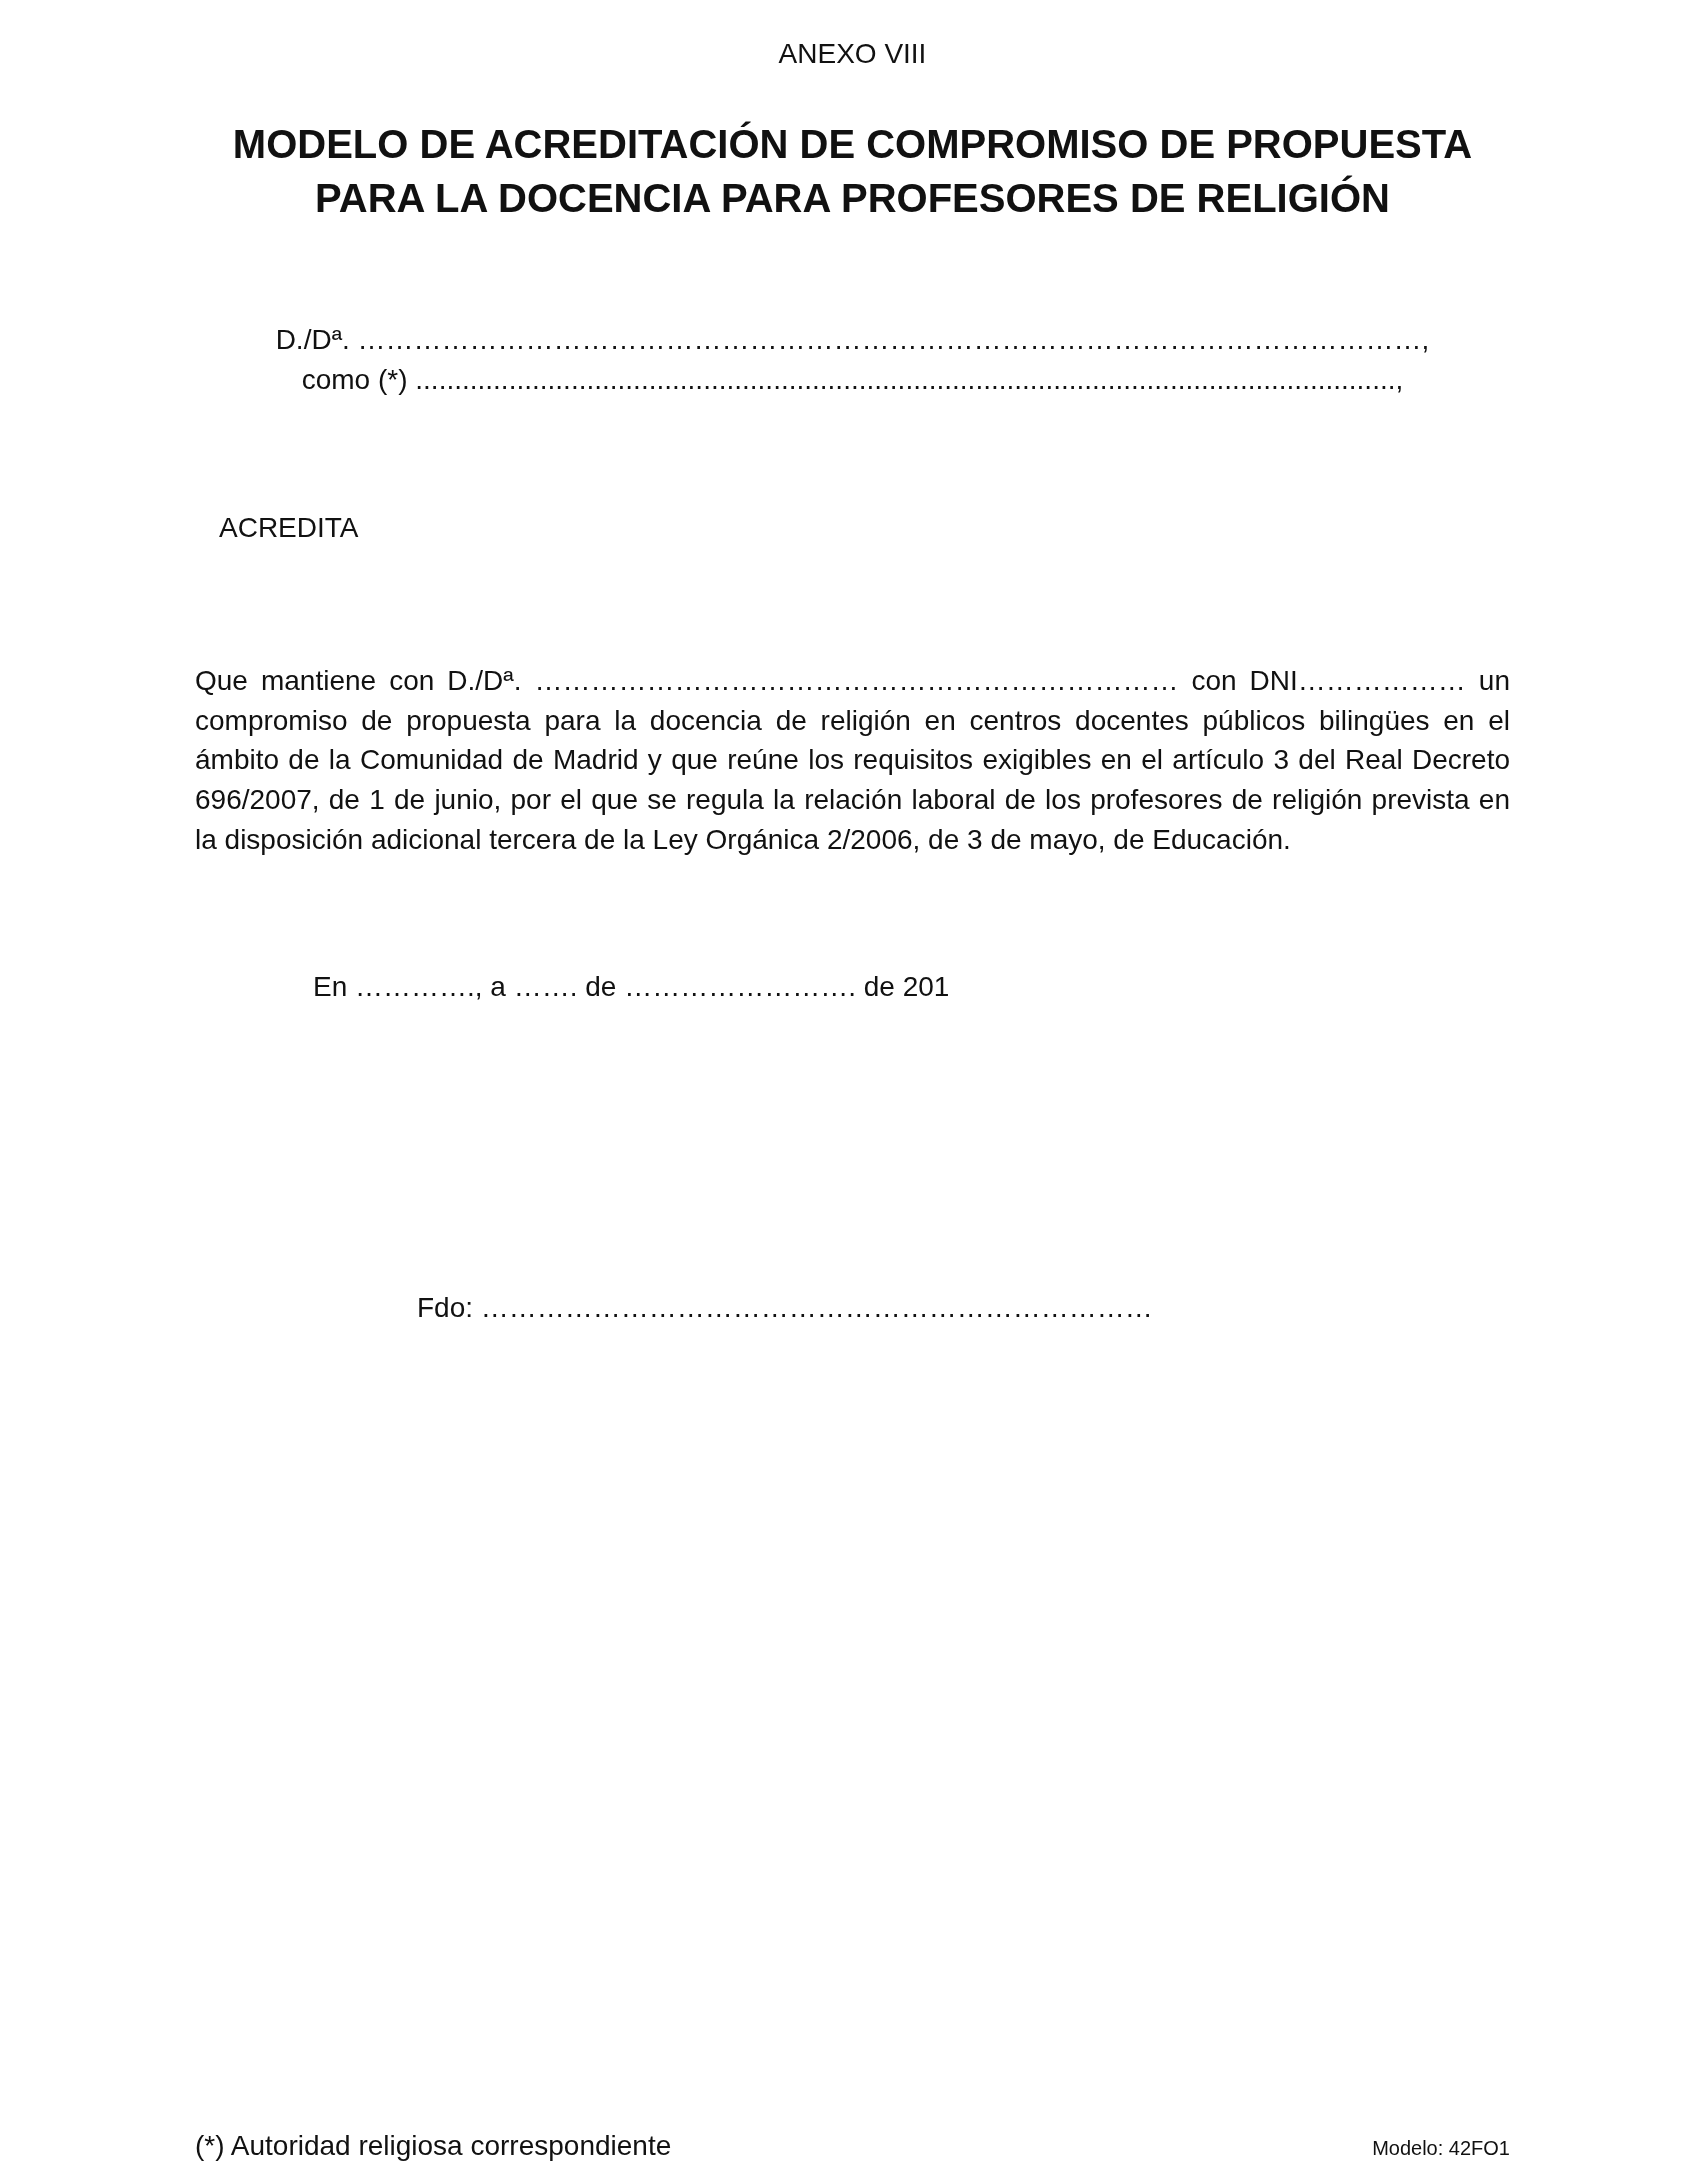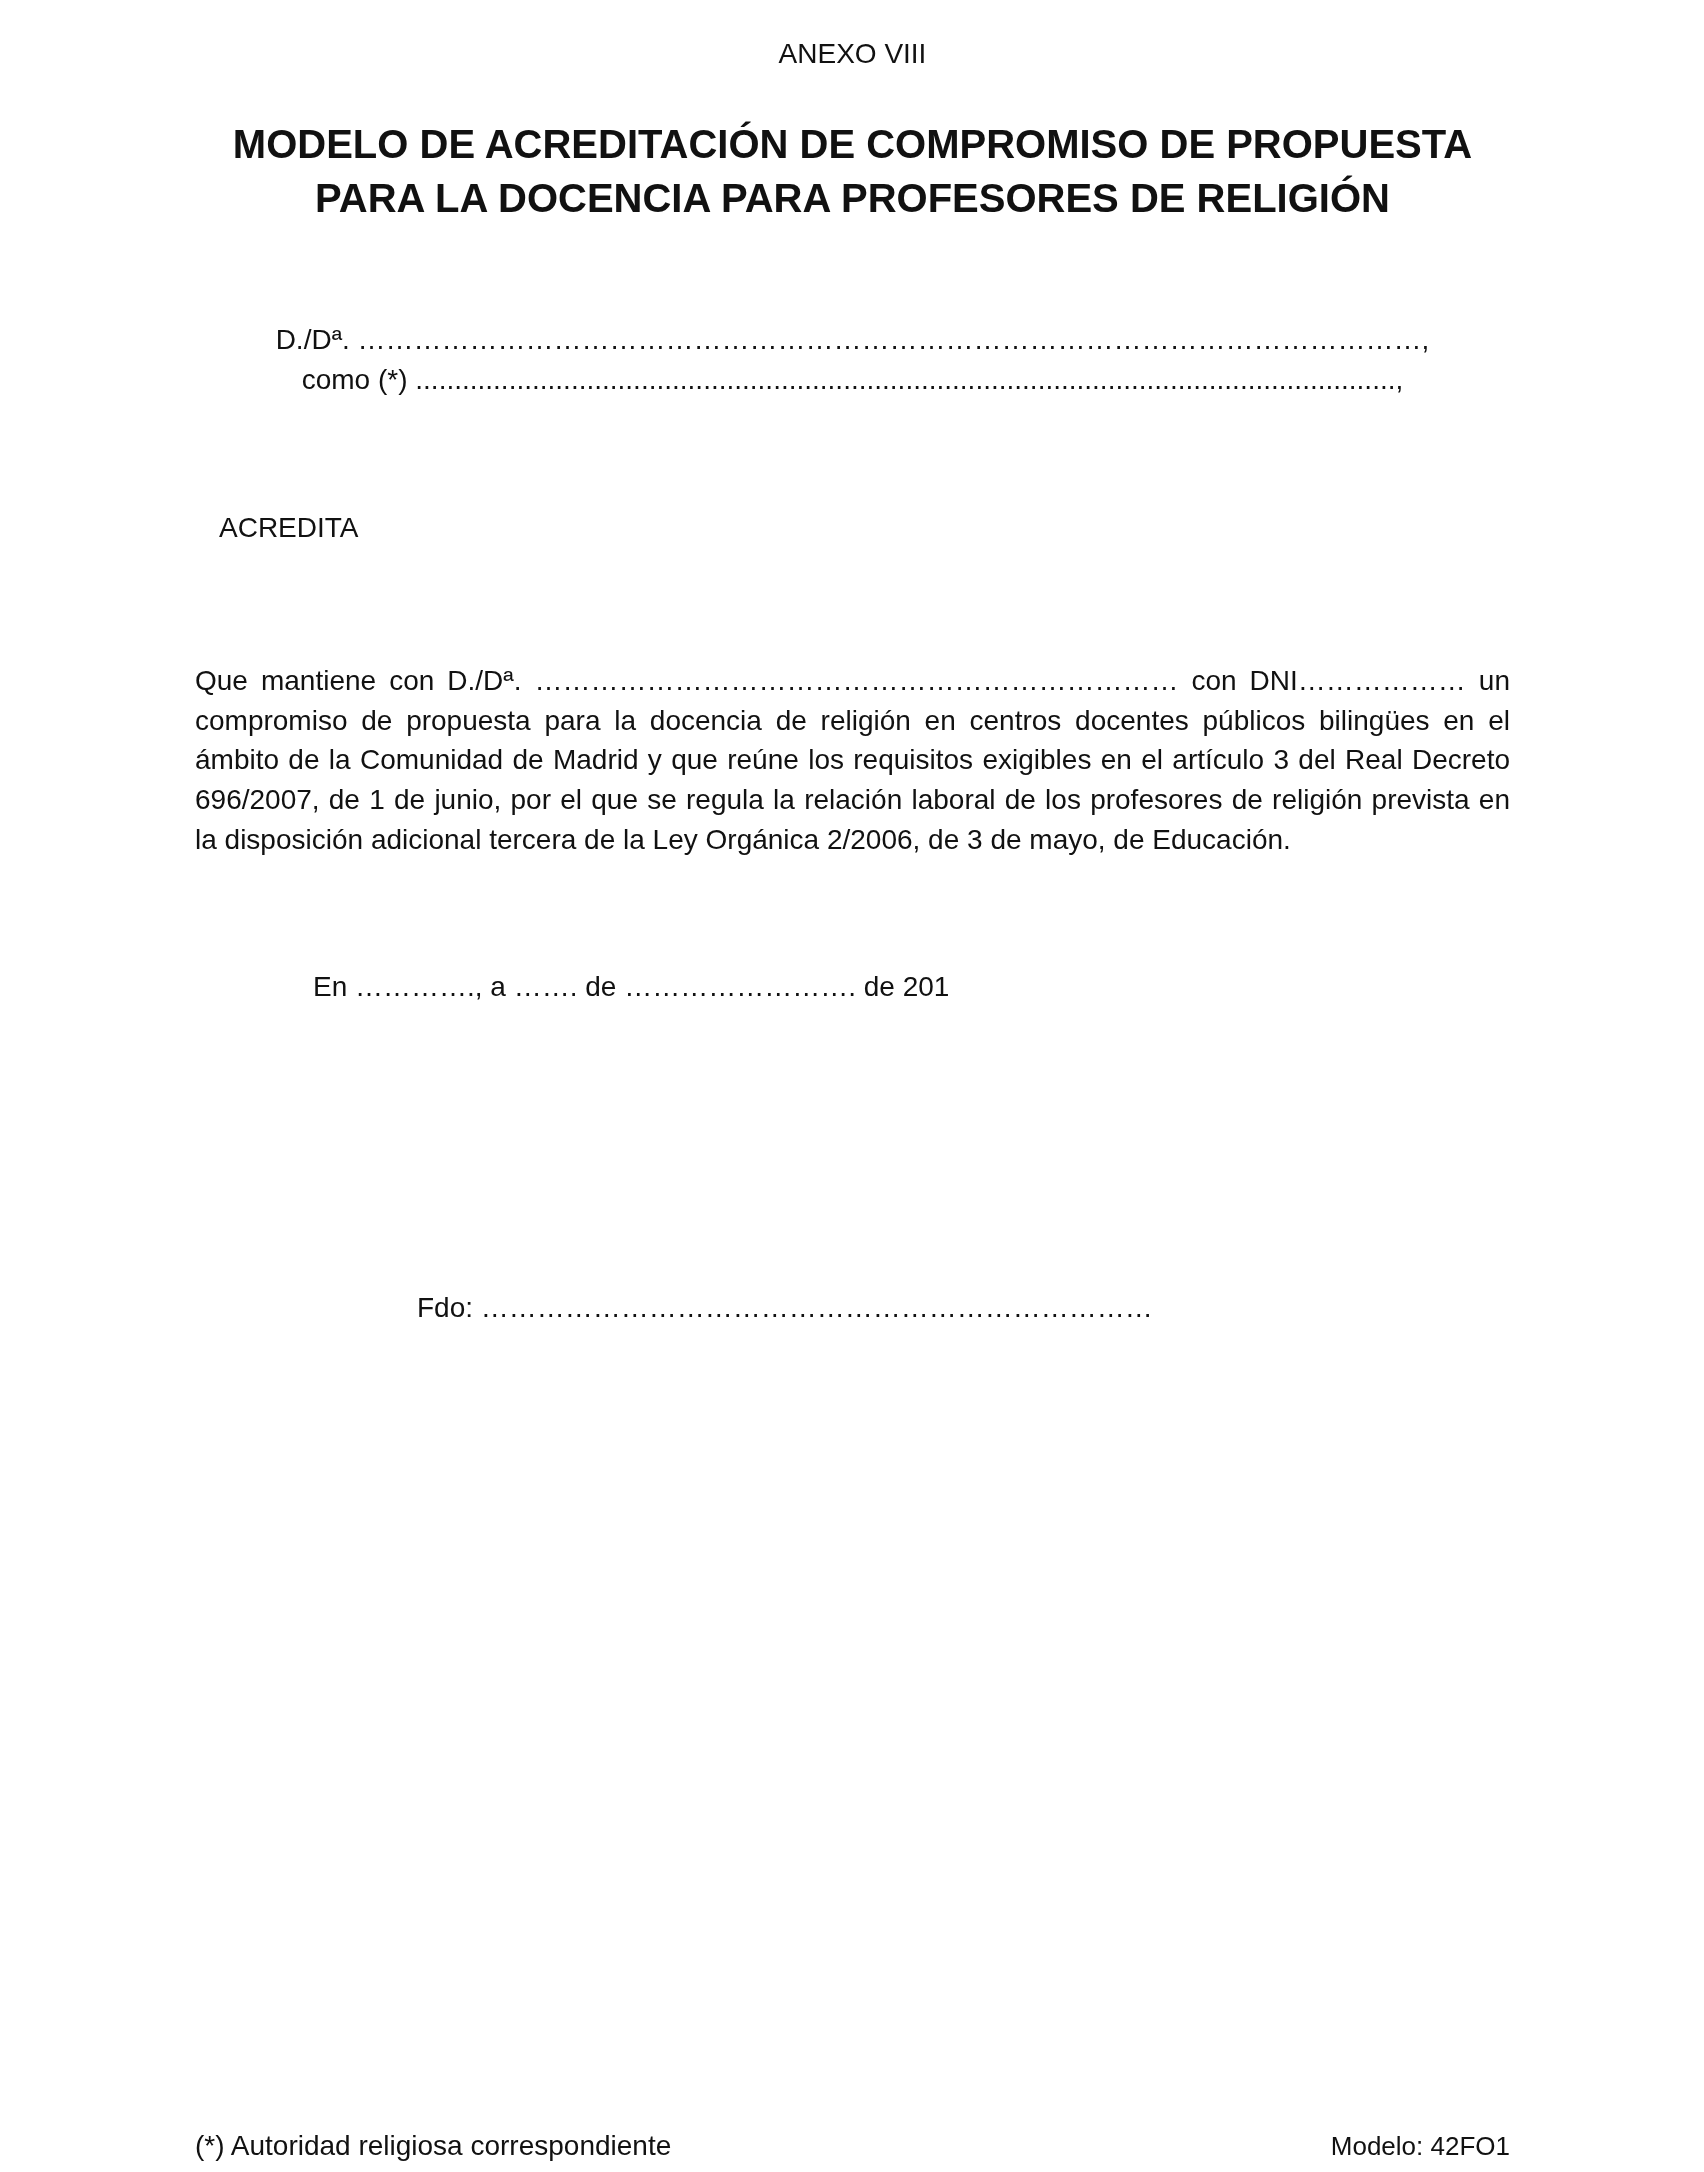--- a/index.html
+++ b/index.html
@@ -74,21 +74,21 @@
     bottom: 10.4px;
     display: flex;
     justify-content: space-between;
     align-items: baseline;
   }
   .footnote {
     font-size: 28px;
     margin-top: 32px;
   }
   .model-code {
-    font-size: 26px;
+    font-size: 20px;
   }
 </style>
 </head>
 <body>
 
 <div class="page">
 
   <h2 class="annex-title">ANEXO VIII</h2>
 
   <h1 class="doc-title">MODELO DE ACREDITACIÓN DE COMPROMISO DE PROPUESTA PARA LA DOCENCIA PARA PROFESORES DE RELIGIÓN</h1>

